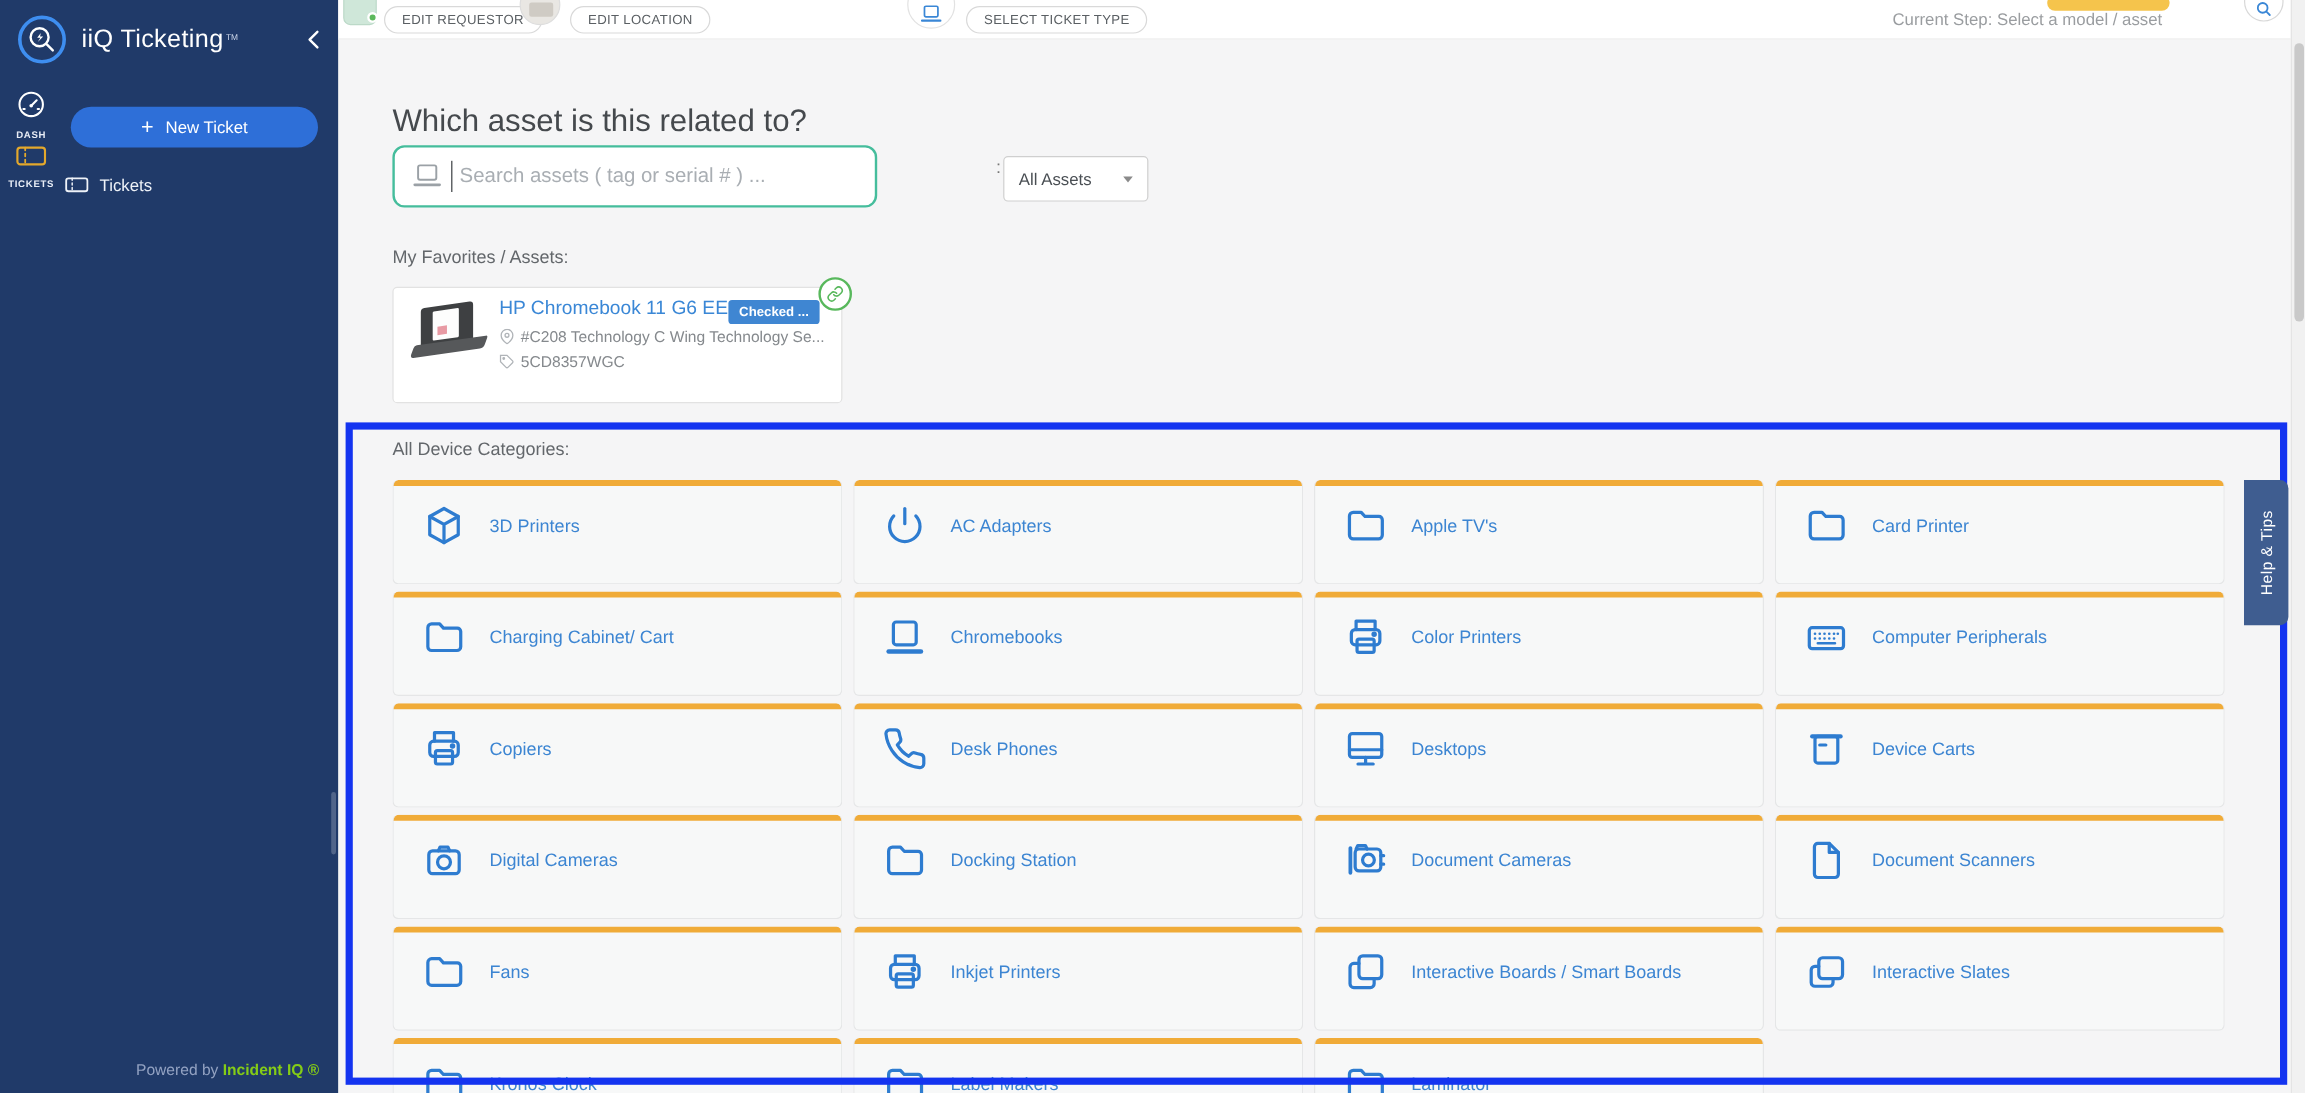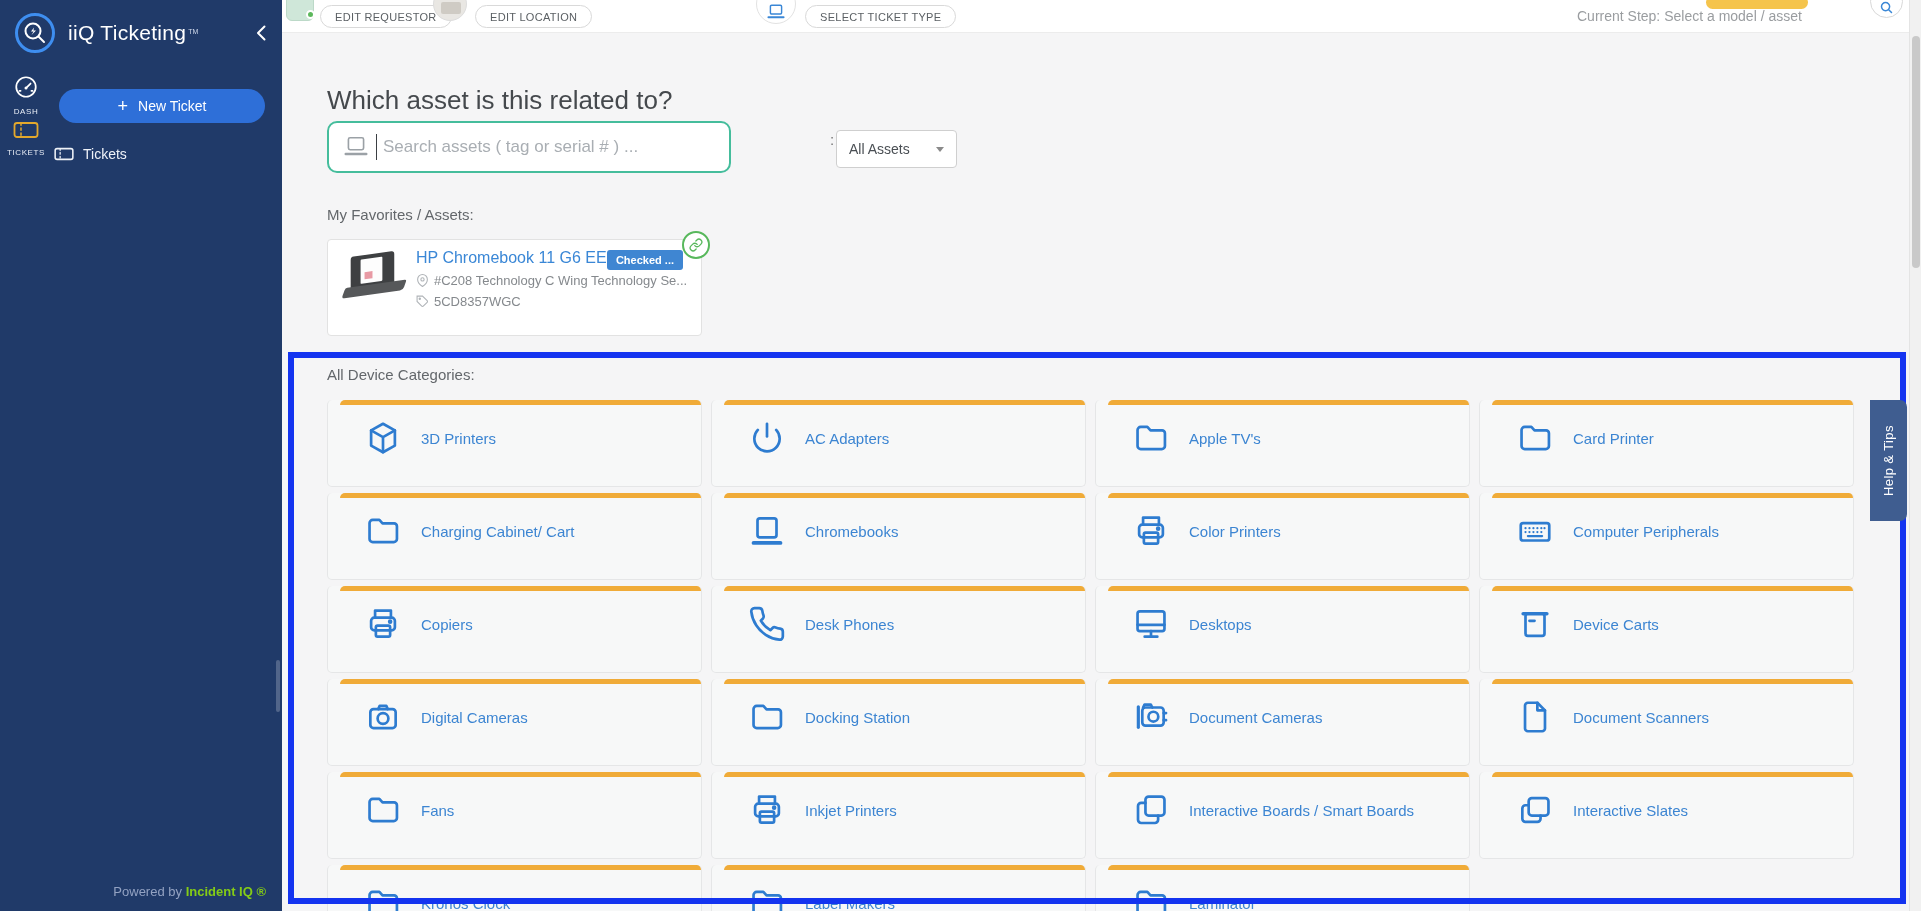--- a/index.html
+++ b/index.html
@@ -7,21 +7,21 @@
   *{box-sizing:border-box;}
 
   
   .sidebar{position:absolute;left:0;top:0;width:282px;height:911px;background:#203a69;color:#fff;}
   .logo-row{position:absolute;left:14px;top:12px;display:flex;align-items:center;gap:12px;}
   .logo-badge{width:42px;height:42px;}
   .brand{font-size:21px;font-weight:400;color:#fff;letter-spacing:.3px;}
   .brand-tm{font-size:7px;color:#cfd8ea;vertical-align:super;margin-left:2px;}
   .collapse-btn{position:absolute;right:10px;top:22px;width:22px;height:22px;display:flex;align-items:center;justify-content:center;cursor:pointer;}
   .rail-item{position:absolute;width:48px;text-align:center;color:#fff;}
-  .rail-label{display:block;font-size:8px;letter-spacing:.6px;margin-top:3px;color:#e8edf6;}
+  .rail-label{display:block;font-size:8px;letter-spacing:.6px;margin-top:3px;color:#e8edf6;font-weight:bold;}
   .new-ticket{position:absolute;left:59px;top:89px;width:206px;height:34px;border-radius:17px;background:#2e6fd8;color:#fff;border:none;font-size:14px;font-family:"Liberation Sans",sans-serif;display:flex;align-items:center;justify-content:center;gap:10px;cursor:pointer;}
   .new-ticket .plus{font-size:18px;font-weight:300;line-height:1;}
   .menu-item{position:absolute;left:54px;top:146px;display:flex;align-items:center;gap:9px;color:#eef2f8;font-size:14px;cursor:pointer;}
   .sb-scrollhint{position:absolute;right:2px;top:660px;width:4px;height:52px;background:rgba(255,255,255,.22);border-radius:2px;}
   .powered{position:absolute;right:16px;bottom:12px;font-size:13px;color:#93a2c2;}
   .powered b{color:#84cc16;font-weight:700;}
 
   
   .main-bg{position:absolute;left:282px;top:0;width:1627px;height:911px;background:#f5f5f6;}
   .topbar{position:absolute;left:282px;top:0;width:1627px;height:33px;background:#fff;border-bottom:1px solid #ececec;z-index:5;}
@@ -55,21 +55,21 @@
   .thumb-page::after{content:"";position:absolute;left:4px;bottom:4px;width:8px;height:7px;background:#e89aa4;}
   .thumb-base{position:absolute;left:4px;top:32px;width:62px;height:10px;background:#56585a;border-radius:2px 2px 3px 3px;transform:skewX(-28deg);}
   .fav-title{position:absolute;left:88px;top:9px;font-size:16px;color:#3a87d6;cursor:pointer;white-space:nowrap;}
   .fav-row{position:absolute;left:88px;display:flex;align-items:center;gap:5px;font-size:13px;color:#85898d;white-space:nowrap;}
   .fav-badge{position:absolute;right:18px;top:10px;background:#3f86d2;color:#fff;font-size:11px;font-weight:700;padding:4px 9px;border-radius:3px;}
   .fav-link{position:absolute;right:-9px;top:-9px;width:28px;height:28px;border-radius:50%;background:#fff;border:2px solid #58b85c;display:flex;align-items:center;justify-content:center;cursor:pointer;}
 
   
   .focus-frame{position:absolute;left:288px;top:352px;width:1618px;height:552px;border:6px solid #1434f0;z-index:40;pointer-events:none;}
   .cat-grid{position:absolute;left:327px;top:400px;width:1527px;display:grid;grid-template-columns:repeat(4,375px);column-gap:9px;row-gap:6px;z-index:6;}
-  .cat-card{height:87px;border:1px solid #e5e6e7;border-top:none;border-radius:5px;background:#f7f8f8;cursor:pointer;overflow:hidden;padding-left:13px;}
+  .cat-card{height:87px;border:1px solid #e5e6e7;border-top:none;border-radius:5px;background:#f7f8f8;cursor:pointer;overflow:hidden;}
   .cat-bar{height:5px;background:#f0ab38;border-radius:5px 5px 0 0;margin:0 -1px;}
   .cat-body{display:flex;align-items:center;gap:18px;padding:13px 0 0 22px;}
   .cat-icon{width:40px;height:40px;display:flex;align-items:center;justify-content:center;color:#2e7cd0;}
   .cat-label{font-size:15px;color:#3c85d2;}
 
   .help-tab{position:absolute;left:1870px;top:400px;width:37px;height:121px;background:#3f5d90;border-radius:7px 0 0 7px;color:#fff;font-size:13px;display:flex;align-items:center;justify-content:center;writing-mode:vertical-rl;transform:rotate(180deg);letter-spacing:.4px;cursor:pointer;z-index:45;}
 
   
   .scrollbar{position:absolute;left:1909px;top:0;width:12px;height:911px;background:#f1f1f1;border-left:1px solid #e4e4e4;z-index:60;}
   .scroll-thumb{position:absolute;left:2px;top:36px;width:8px;height:232px;background:#c9c9c9;border-radius:4px;}

